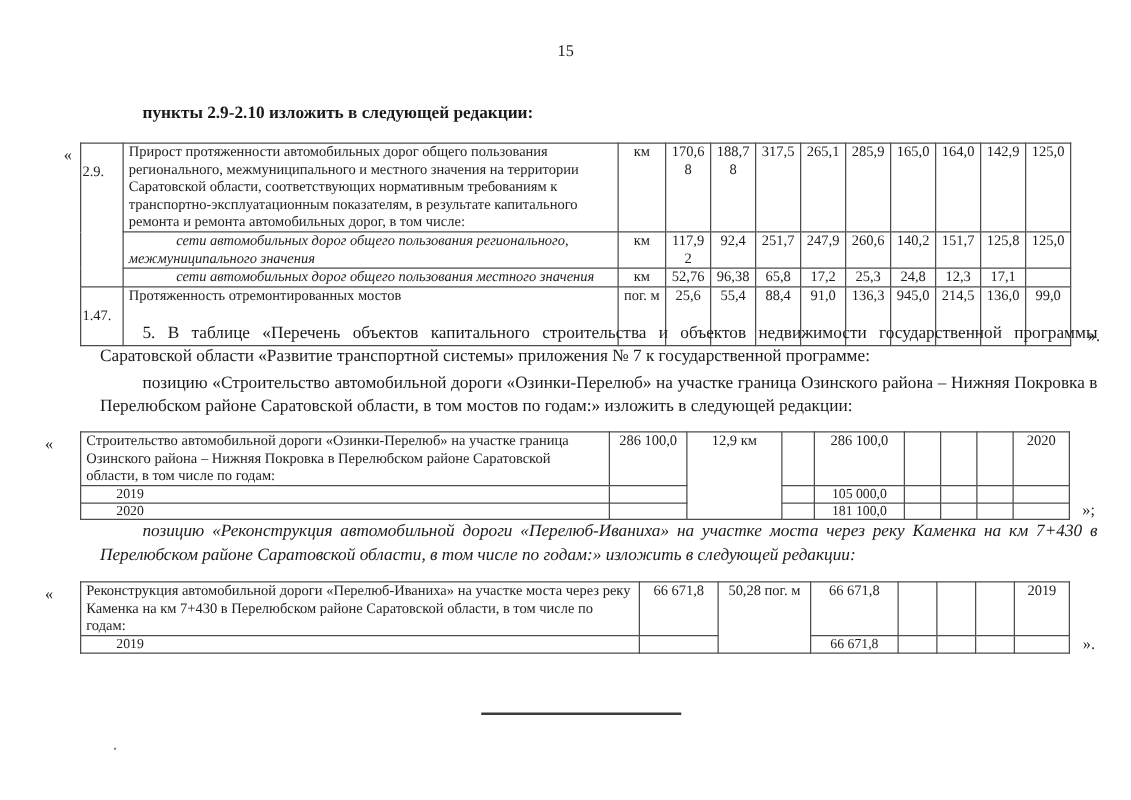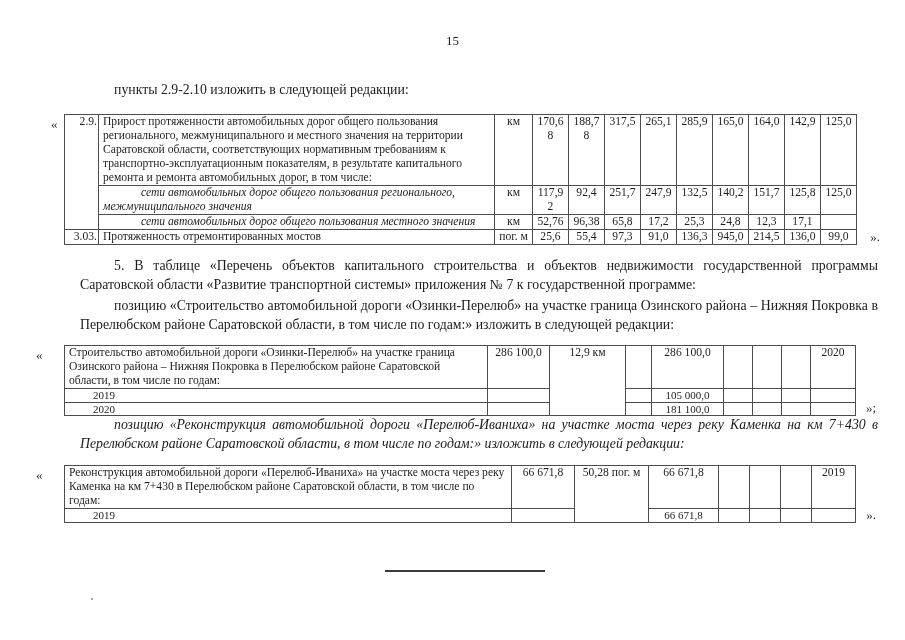--- a/index.html
+++ b/index.html
@@ -3,35 +3,35 @@
 <meta charset="utf-8">
 <style>
   html,body{margin:0;padding:0;}
   body{
     width:905px;height:640px;position:relative;background:#ffffff;
     font-family:"Liberation Serif", serif;color:#1b1b1b;overflow:hidden;
   }
   .pagenum{position:absolute;top:33px;left:0;width:905px;text-align:center;font-size:13px;}
   .para{position:absolute;left:80px;width:798px;font-size:13.8px;line-height:19.2px;
         text-align:justify;text-indent:34px;}
-  #intro{top:80px;}
+  #intro{top:80px;font-weight:bold;}
   #p5{top:256px;}
   #pos1{top:296px;}
   #pos2{top:415px;font-style:italic;}
 
   .twrap{position:absolute;left:64px;}
   #t1wrap{top:114px;width:792px;}
   #t2wrap{top:345px;width:791px;}
   #t3wrap{top:465px;width:791px;}
 
   table{border-collapse:collapse;table-layout:fixed;font-size:11.6px;line-height:14px;color:#1e1e1e;}
   #t1{width:792px;}
   #t2,#t3{width:791px;}
   td{border:1px solid #4d4d4d;vertical-align:top;padding:0 2px;word-wrap:break-word;}
-  td.num{text-align:right;padding:0 1px;}
+  td.num{text-align:left;padding:16px 1px;}
   td.val{text-align:center;padding:0 4px;}
   td.unit{text-align:center;padding:0 1px;}
   td.txt{padding:0 3px 0 4px;}
   td.sub{text-indent:38px;font-style:italic;}
   tr.yearrow td{height:12px;line-height:12.5px;font-size:11px;}
   td.yearlabel{padding-left:28px;}
 
   .openq,.closeq{position:absolute;font-size:13px;color:#1e1e1e;}
   .openq{top:2px;}
   #t1wrap .openq{left:-13px;}
@@ -83,60 +83,60 @@
       <td class="val">142,9</td>
       <td class="val">125,0</td>
     </tr>
     <tr>
       <td class="txt sub">сети автомобильных дорог общего пользования регионального, межмуниципального значения</td>
       <td class="unit">км</td>
       <td class="val">117,92</td>
       <td class="val">92,4</td>
       <td class="val">251,7</td>
       <td class="val">247,9</td>
-      <td class="val">132,5</td>
+      <td class="val">260,6</td>
       <td class="val">140,2</td>
       <td class="val">151,7</td>
       <td class="val">125,8</td>
       <td class="val">125,0</td>
     </tr>
     <tr>
       <td class="txt sub">сети автомобильных дорог общего пользования местного значения</td>
       <td class="unit">км</td>
       <td class="val">52,76</td>
       <td class="val">96,38</td>
       <td class="val">65,8</td>
       <td class="val">17,2</td>
       <td class="val">25,3</td>
       <td class="val">24,8</td>
       <td class="val">12,3</td>
       <td class="val">17,1</td>
       <td class="val"></td>
     </tr>
     <tr>
-      <td class="num">3.03.</td>
+      <td class="num">1.47.</td>
       <td class="txt">Протяженность отремонтированных мостов</td>
       <td class="unit">пог. м</td>
       <td class="val">25,6</td>
       <td class="val">55,4</td>
-      <td class="val">97,3</td>
+      <td class="val">88,4</td>
       <td class="val">91,0</td>
       <td class="val">136,3</td>
       <td class="val">945,0</td>
       <td class="val">214,5</td>
       <td class="val">136,0</td>
       <td class="val">99,0</td>
     </tr>
   </tbody>
     </table>
   <span class="closeq">».</span>
 </div>
 
 <div class="para" id="p5">5. В таблице «Перечень объектов капитального строительства и объектов недвижимости государственной программы Саратовской области «Развитие транспортной системы» приложения № 7 к государственной программе:</div>
-<div class="para" id="pos1">позицию «Строительство автомобильной дороги «Озинки-Перелюб» на участке граница Озинского района – Нижняя Покровка в Перелюбском районе Саратовской области, в том числе по годам:» изложить в следующей редакции:</div>
+<div class="para" id="pos1">позицию «Строительство автомобильной дороги «Озинки-Перелюб» на участке граница Озинского района – Нижняя Покровка в Перелюбском районе Саратовской области, в том мостов по годам:» изложить в следующей редакции:</div>
 
 <div class="twrap" id="t2wrap">
   <span class="openq">«</span>
   <table id="t2">
     <colgroup>
       <col style="width:423px">
         <col style="width:62px">
         <col style="width:76px">
       <col style="width:26px">
         <col style="width:72px">

